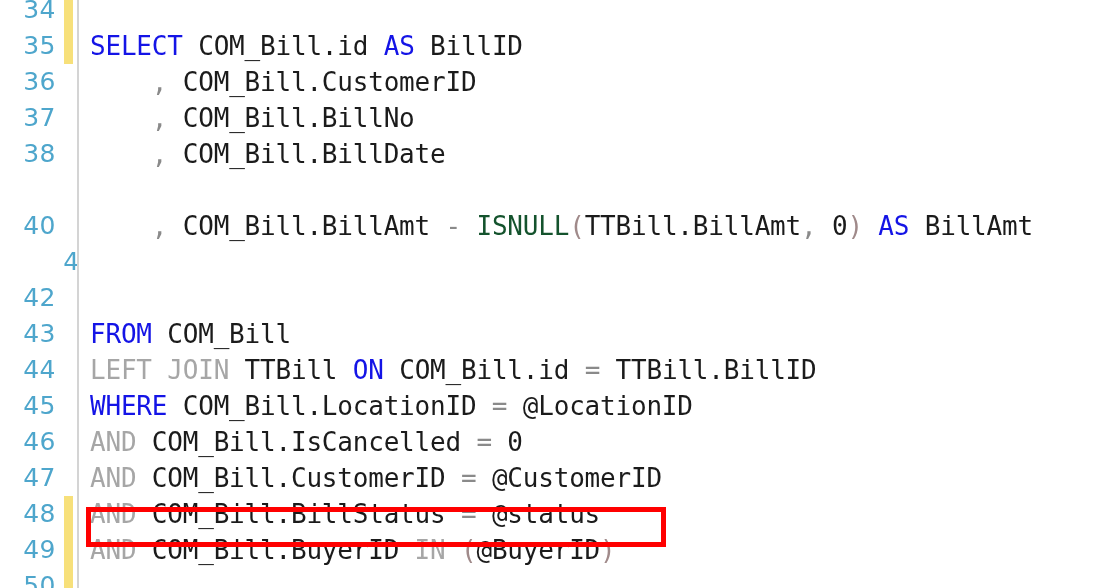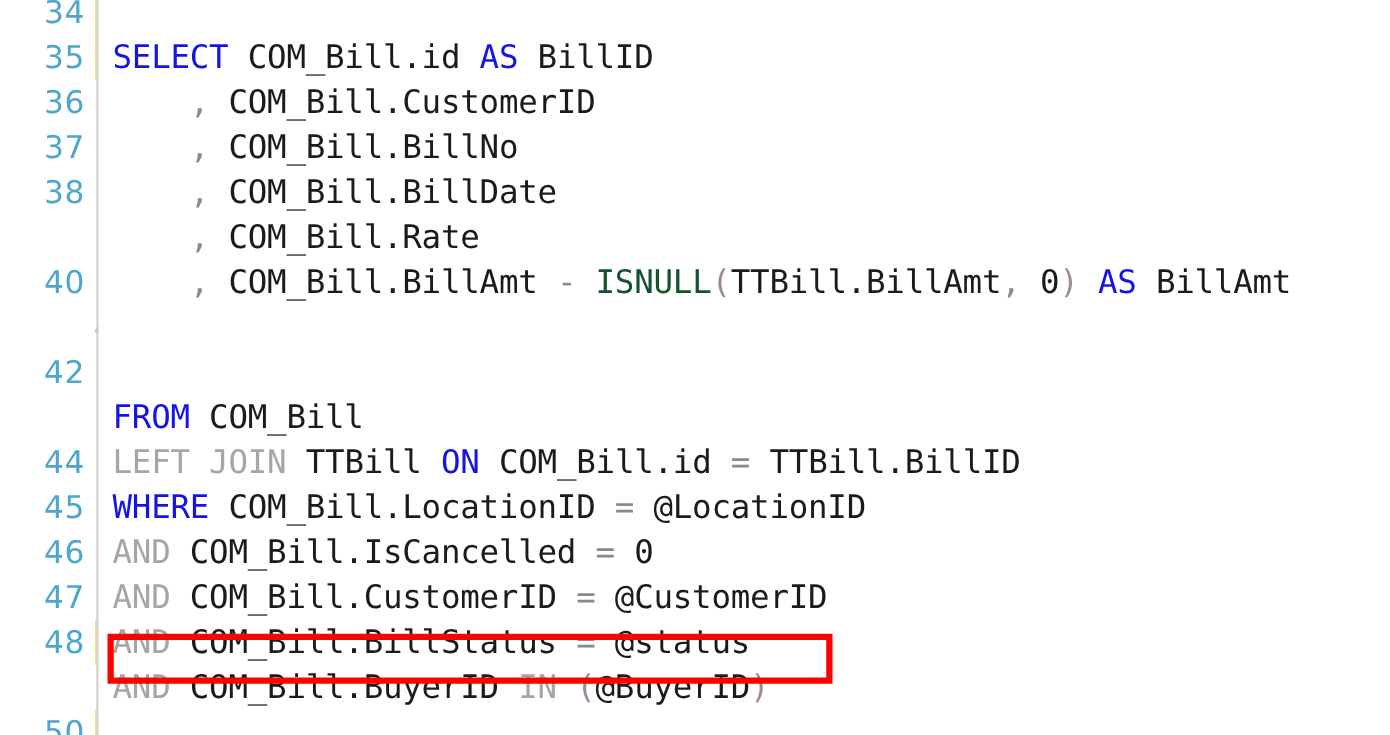--- a/index.html
+++ b/index.html
@@ -17,21 +17,21 @@
   #editor {
     position: relative;
     width: 1112px;
     height: 588px;
     background: #ffffff;
   }
 
   
   #gutter {
     position: absolute;
-    left: 12px;
+    left: 0;
     top: 0;
     width: 78px;
     height: 484px;
     background: #ffffff;
   }
   #gutter-rule {
     position: absolute;
     left: 77px;
     top: 0;
     width: 2px;
@@ -137,50 +137,56 @@
       </div>
       <div class="gline" style="top: 208px;">
         <div class="lnum">40</div>
       </div>
       <div class="gline" style="top: 244px; margin-left: 40px;">
         <div class="lnum">41</div>
       </div>
       <div class="gline" style="top: 280px;">
         <div class="lnum">42</div>
       </div>
+      <div class="gline" style="top: 316px;">
+        <div class="lnum">43</div>
+      </div>
       <div class="gline" style="top: 352px;">
         <div class="lnum">44</div>
       </div>
       <div class="gline" style="top: 388px;">
         <div class="lnum">45</div>
       </div>
       <div class="gline" style="top: 424px;">
         <div class="lnum">46</div>
       </div>
       <div class="gline" style="top: 460px;">
         <div class="lnum">47</div>
       </div>
       <div class="gline" style="top: 496px;">
         <div class="chg"></div>
         <div class="lnum">48</div>
       </div>
+      <div class="gline" style="top: 532px;">
+        <div class="chg"></div>
+        <div class="lnum">49</div>
+      </div>
       <div class="gline" style="top: 568px;">
         <div class="chg"></div>
         <div class="lnum">50</div>
       </div>
     </div>
   <div id="gutter-rule"></div>
 
   <div id="code">
       <div class="cline" style="top: -8px;"></div>
       <div class="cline" style="top: 28px;"><span class="kw">SELECT</span><span class="id"> </span><span class="id">COM_Bill.id</span><span class="id"> </span><span class="kw">AS</span><span class="id"> </span><span class="id">BillID</span></div>
       <div class="cline" style="top: 64px;"><span class="id">    </span><span class="op">,</span><span class="id"> </span><span class="id">COM_Bill.CustomerID</span></div>
       <div class="cline" style="top: 100px;"><span class="id">    </span><span class="op">,</span><span class="id"> </span><span class="id">COM_Bill.BillNo</span></div>
       <div class="cline" style="top: 136px;"><span class="id">    </span><span class="op">,</span><span class="id"> </span><span class="id">COM_Bill.BillDate</span></div>
-      <div class="cline" style="top: 172px;"><span class="id">    </span><span class="op">,</span><span class="id"> </span><span class="id">COM_Bill.Rate</span></div>
       <div class="cline" style="top: 208px;"><span class="id">    </span><span class="op">,</span><span class="id"> </span><span class="id">COM_Bill.BillAmt</span><span class="id"> </span><span class="op">-</span><span class="id"> </span><span class="fn">ISNULL</span><span class="par">(</span><span class="id">TTBill.BillAmt</span><span class="op">,</span><span class="id"> </span><span class="num">0</span><span class="par">)</span><span class="id"> </span><span class="kw">AS</span><span class="id"> </span><span class="id">BillAmt</span></div>
       <div class="cline" style="top: 280px;"></div>
       <div class="cline" style="top: 316px;"><span class="kw">FROM</span><span class="id"> </span><span class="id">COM_Bill</span></div>
       <div class="cline" style="top: 352px;"><span class="kwg">LEFT</span><span class="id"> </span><span class="kwg">JOIN</span><span class="id"> </span><span class="id">TTBill</span><span class="id"> </span><span class="kw">ON</span><span class="id"> </span><span class="id">COM_Bill.id</span><span class="id"> </span><span class="op">=</span><span class="id"> </span><span class="id">TTBill.BillID</span></div>
       <div class="cline" style="top: 388px;"><span class="kw">WHERE</span><span class="id"> </span><span class="id">COM_Bill.LocationID</span><span class="id"> </span><span class="op">=</span><span class="id"> </span><span class="id">@LocationID</span></div>
       <div class="cline" style="top: 424px;"><span class="kwg">AND</span><span class="id"> </span><span class="id">COM_Bill.IsCancelled</span><span class="id"> </span><span class="op">=</span><span class="id"> </span><span class="num">0</span></div>
       <div class="cline" style="top: 460px;"><span class="kwg">AND</span><span class="id"> </span><span class="id">COM_Bill.CustomerID</span><span class="id"> </span><span class="op">=</span><span class="id"> </span><span class="id">@CustomerID</span></div>
       <div class="cline" style="top: 496px;"><span class="kwg">AND</span><span class="id"> </span><span class="id">COM_Bill.BillStatus</span><span class="id"> </span><span class="op">=</span><span class="id"> </span><span class="id">@status</span></div>
       <div class="cline" style="top: 532px;"><span class="kwg">AND</span><span class="id"> </span><span class="id">COM_Bill.BuyerID</span><span class="id"> </span><span class="kwg">IN</span><span class="id"> </span><span class="par">(</span><span class="id">@BuyerID</span><span class="par">)</span></div>
       <div class="cline" style="top: 568px;"></div>

